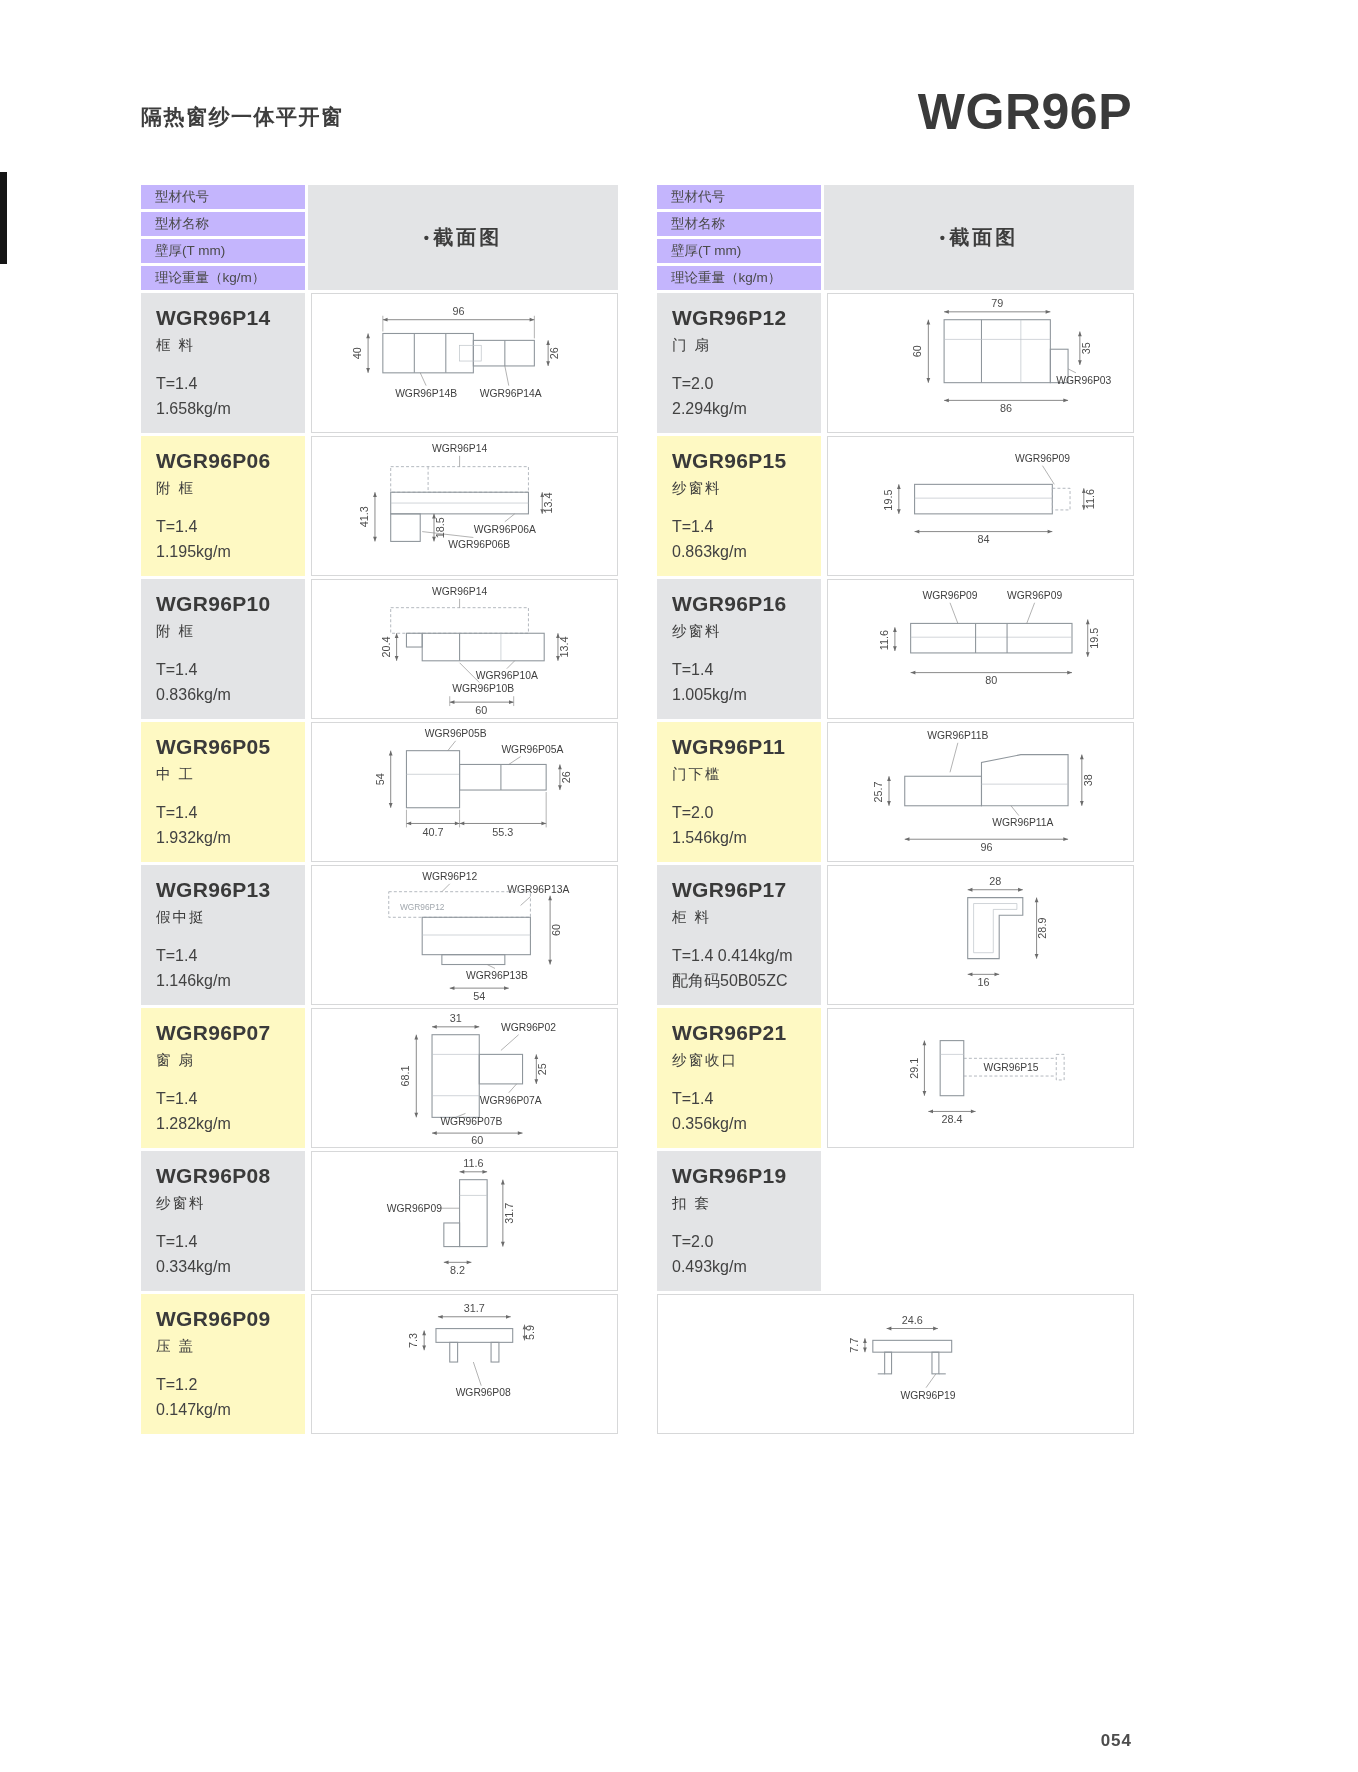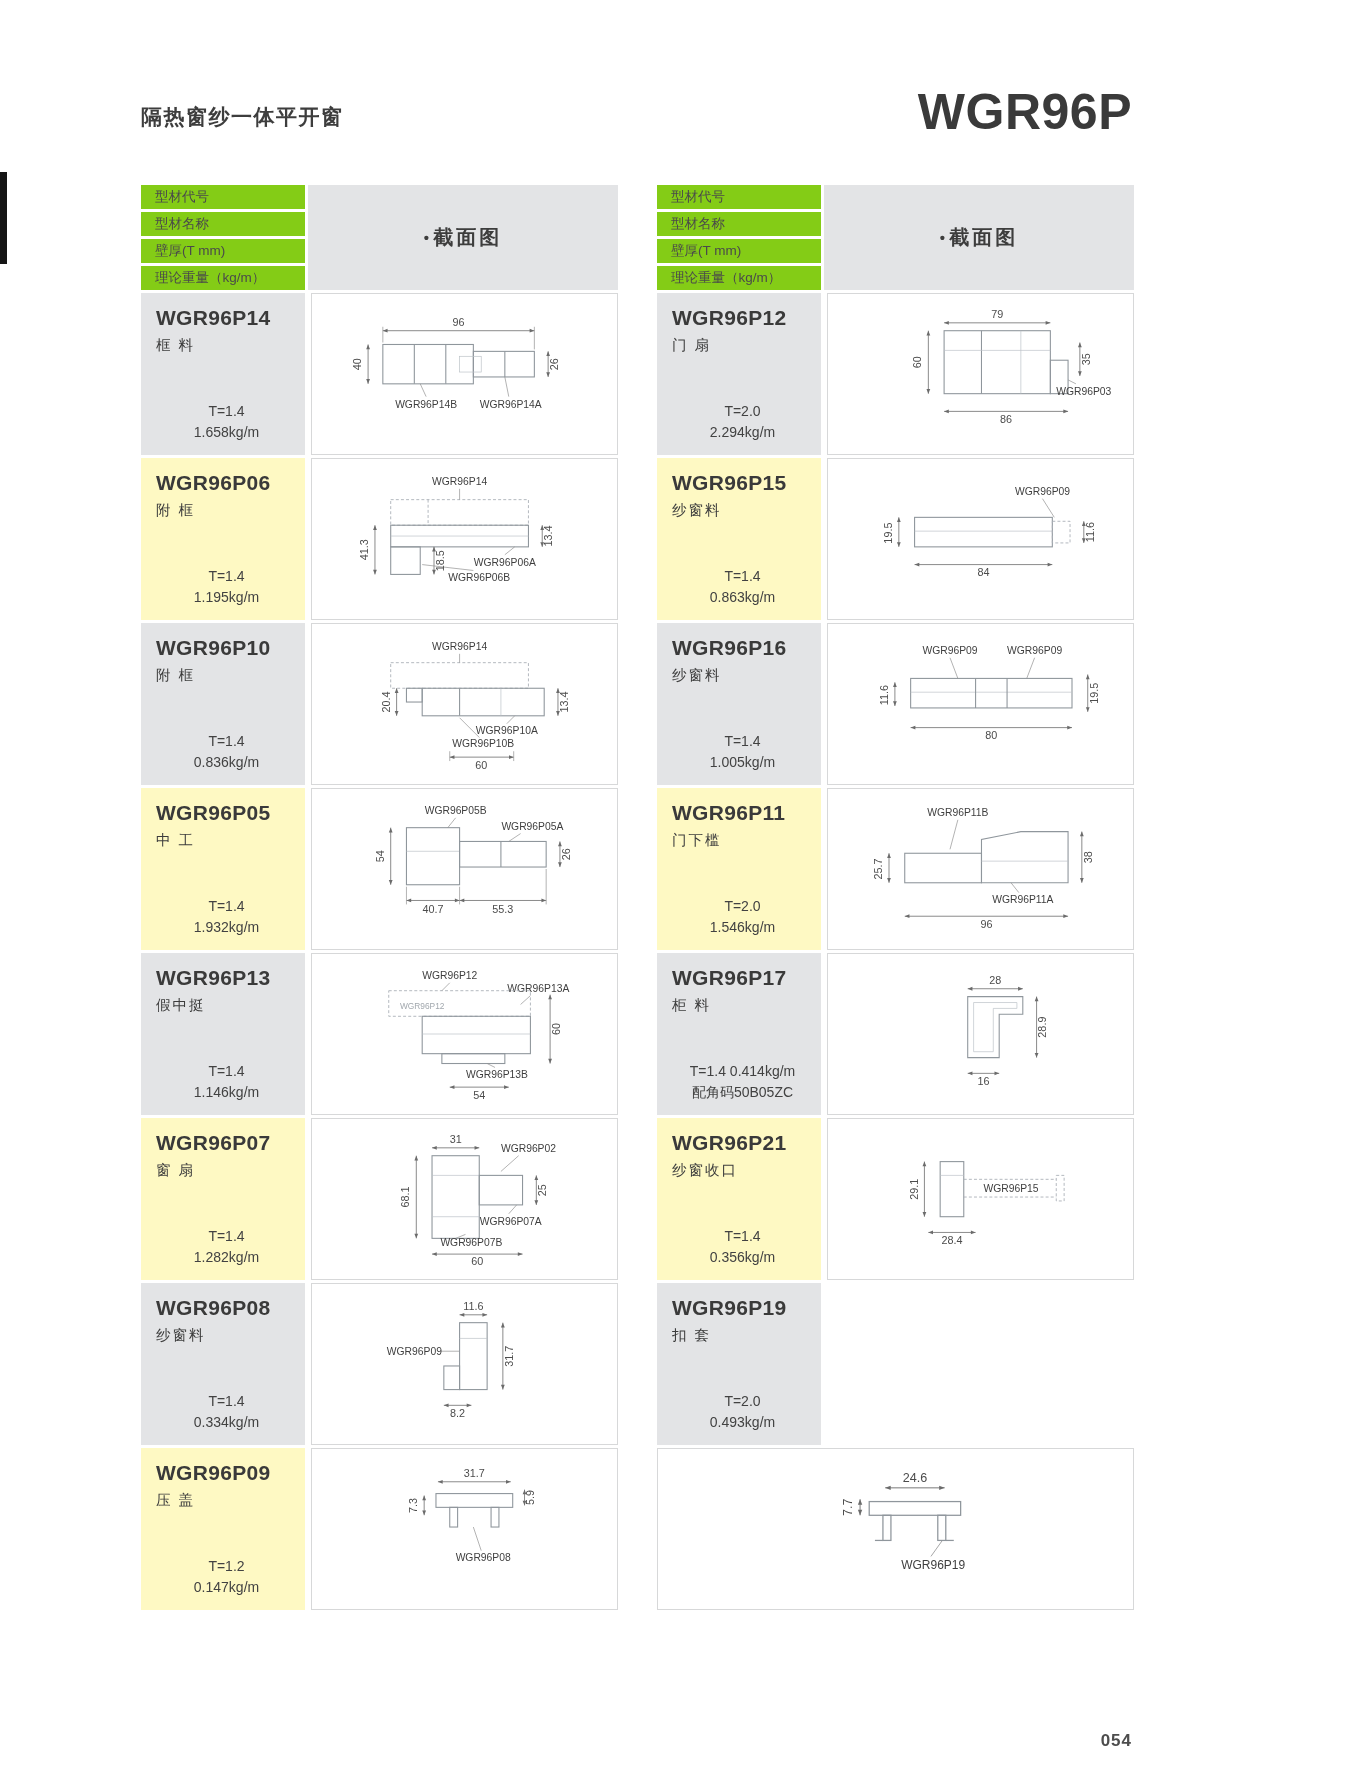--- a/index.html
+++ b/index.html
@@ -14,32 +14,32 @@
   .edge-tab { position:absolute; left:0; top:127px; width:7px; height:92px; background:#151515; }
 
   .doc-title { position:absolute; left:141px; top:58px; font-size:21px; font-weight:bold; letter-spacing:1.5px; color:#3d3d3d; }
   .model { position:absolute; right:226px; top:38px; font-size:50px; font-weight:bold; letter-spacing:0.5px; color:#3a3a3a; }
 
   .tables { position:absolute; left:141px; top:140px; display:flex; gap:39px; }
   .coltable { width:477px; }
 
   .hdr { display:flex; gap:3px; margin-bottom:3px; align-items:stretch; }
   .hdr-left { width:164px; display:flex; flex-direction:column; gap:3px; }
-  .hdr-cell { background:#84cc16; height:24px; line-height:24px; padding-left:14px; font-size:13.5px; color:#4a4a4a; }
+  .hdr-cell { background:#c4b5fd; height:24px; line-height:24px; padding-left:14px; font-size:13.5px; color:#4a4a4a; }
   .hdr-right { flex:1; background:#e3e4e6; display:flex; align-items:center; justify-content:center;
                font-size:20px; font-weight:bold; color:#3d3d3d; letter-spacing:3px; }
   .hdr-right .bullet { font-size:15px; margin-right:4px; letter-spacing:0; }
 
-  .row { display:flex; gap:6px; margin-bottom:3px; height:162px; }
+  .row { display:flex; gap:6px; margin-bottom:3px; height:140px; }
   .info { width:164px; padding:13px 8px 11px 15px; display:flex; flex-direction:column; }
   .tone-gray { background:#e3e4e6; }
   .tone-tan  { background:#fef9c3; }
   .code { font-size:21px; font-weight:600; letter-spacing:0.3px; color:#3a3a3a; }
   .pname { font-size:14.5px; margin-top:6px; letter-spacing:2px; }
-  .spec { margin-top:auto; font-size:14px; line-height:1.55; color:#424242;text-align:center; }
+  .spec { margin-top:auto; font-size:16px; line-height:1.55; color:#424242; }
   .draw { flex:1; background:#fff; border:1px solid #d7d8d9; position:relative; }
   .draw svg { width:100%; height:100%; display:block; }
 
   
   .pf rect, .pf line, .pf path { fill:none; stroke:#8f969c; stroke-width:1.1; }
   .pf .pf2, .pf2 { fill:none; stroke:#bcc2c7; stroke-width:0.7; }
   .dash rect, .dash line { fill:none; stroke:#aab0b6; stroke-width:0.9; stroke-dasharray:3 2.2; }
   line.dim { stroke:#6b6b6b; stroke-width:0.8; }
   line.ldr { stroke:#909090; stroke-width:0.7; }
   text.t  { font-size:11px; fill:#4c4c4c; text-anchor:middle; }

